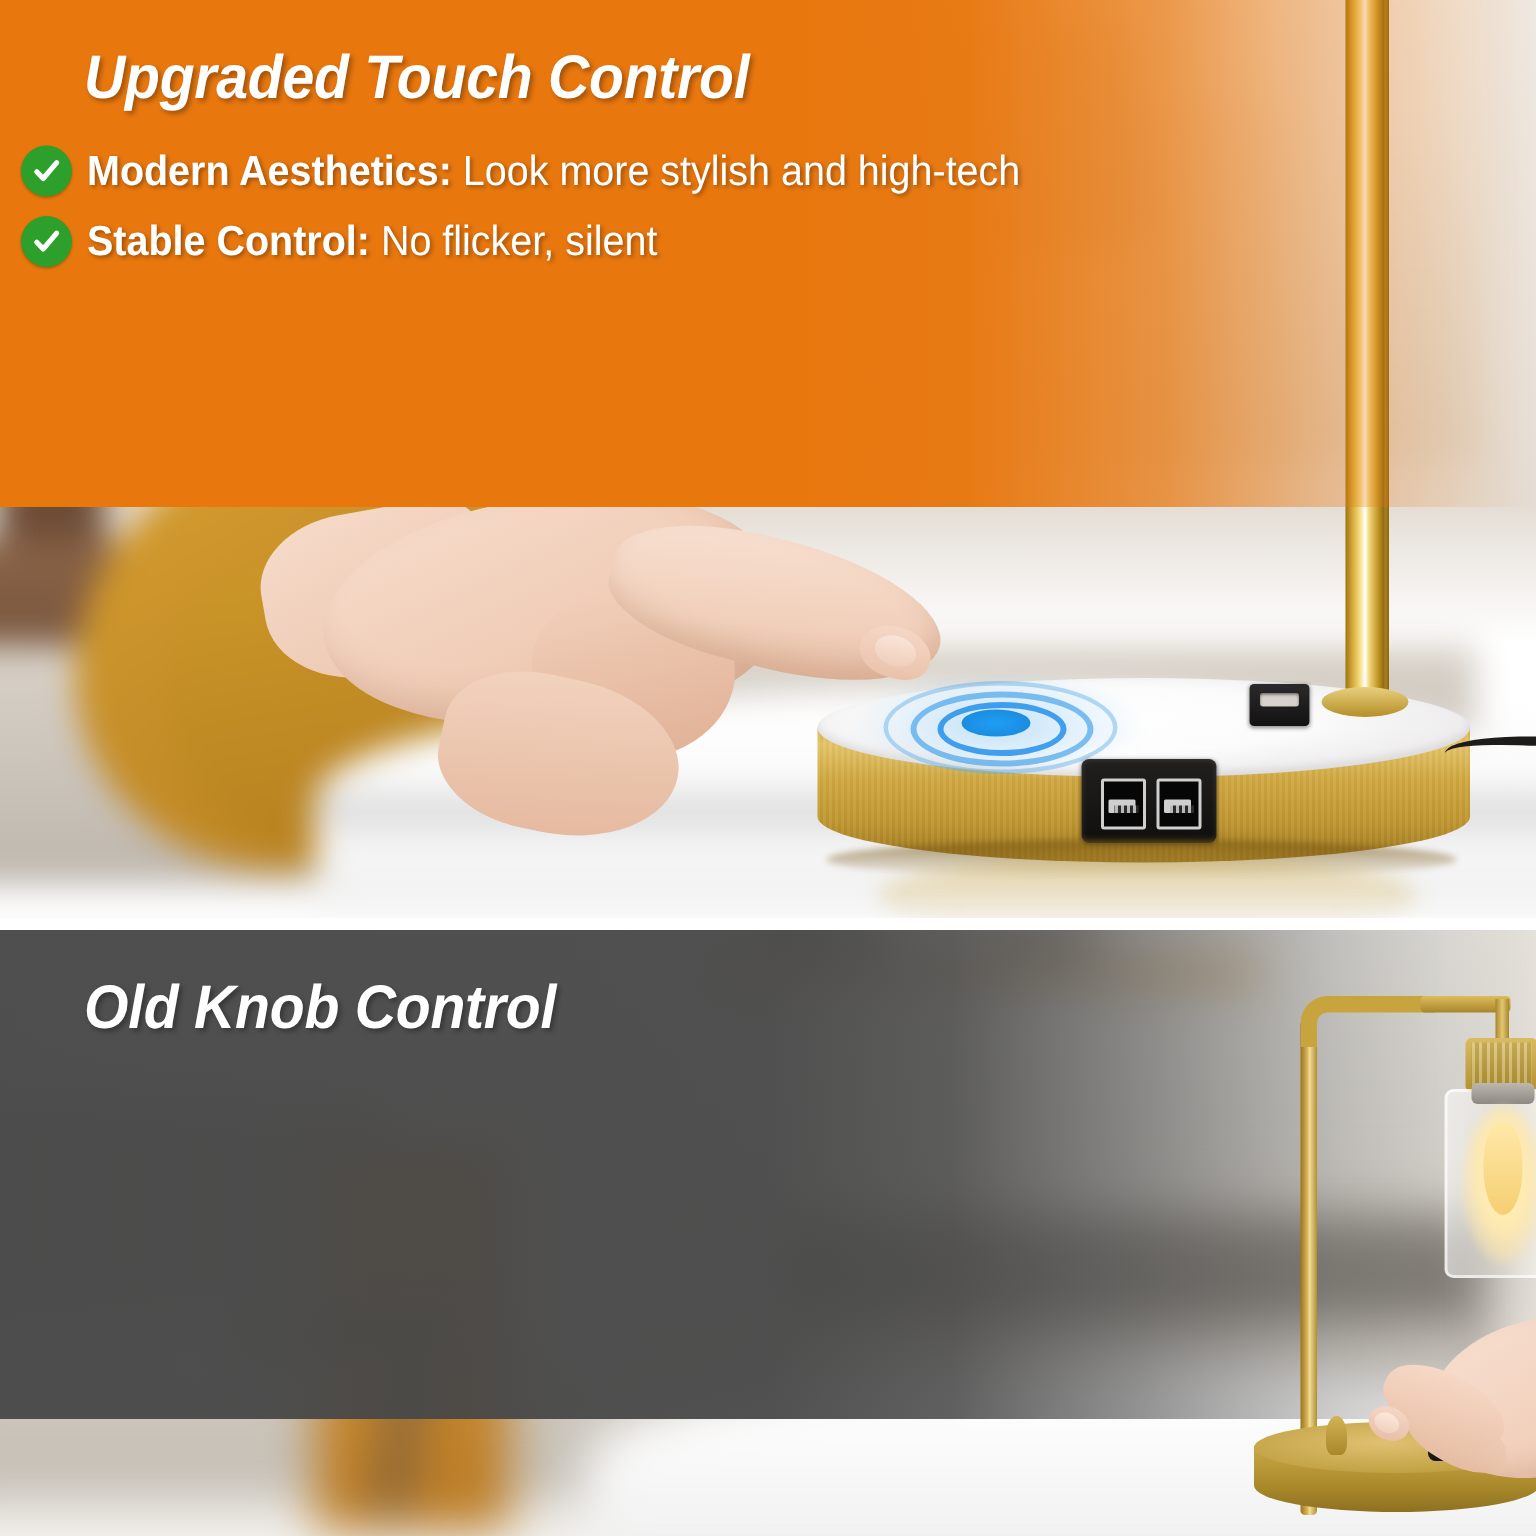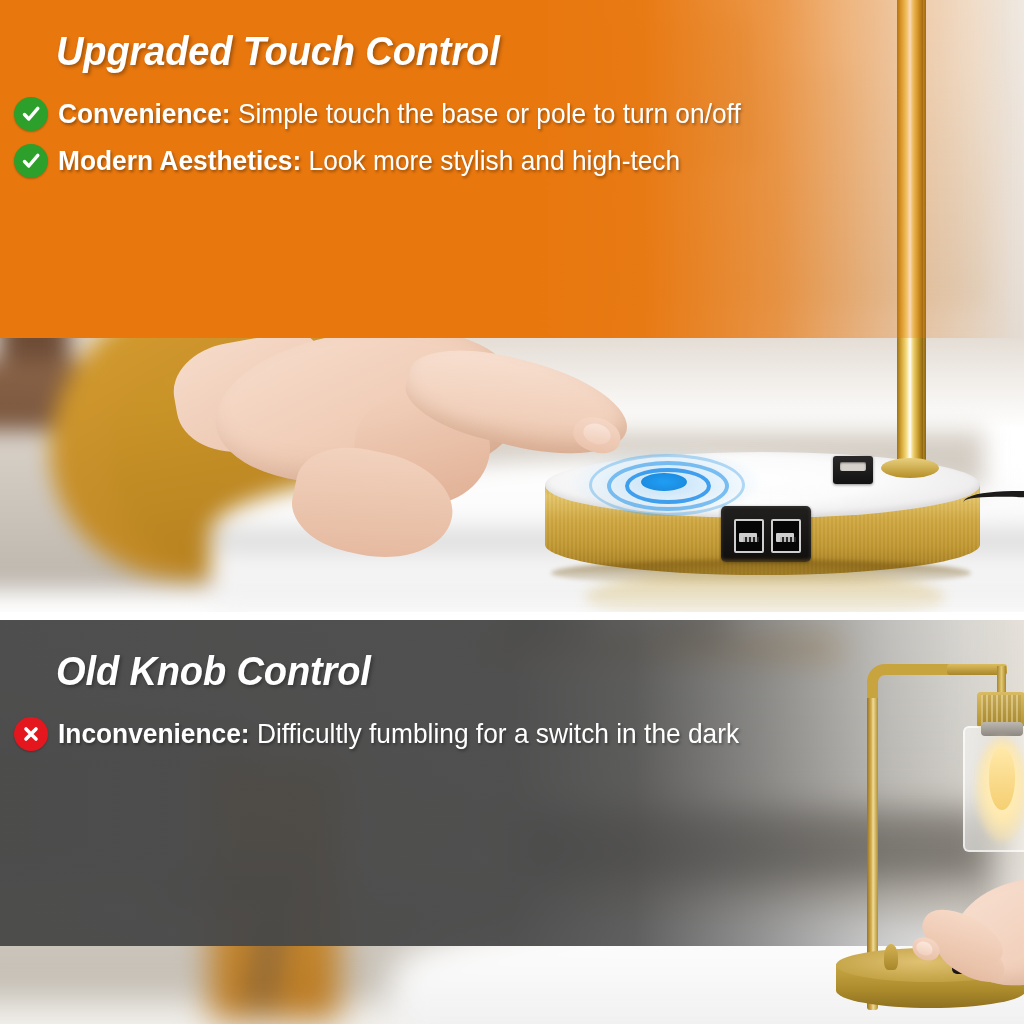--- a/index.html
+++ b/index.html
@@ -354,40 +354,40 @@
         <div class="cord"></div>
       </div>
     </div>
 
     <div id="orange-band"></div>
 
     <div class="band-title" id="top-title">Upgraded Touch Control</div>
 
     <div class="bullets" id="top-bullets">
 
-      <div class="bullet">
-        <span class="mark check">
-          <svg width="20" height="20" viewBox="0 0 20 20">
-              <path d="M3.5 10.5 L7.8 15 L16.8 4.4" stroke="#fff" stroke-width="3.4" fill="none" stroke-linecap="round" stroke-linejoin="round"></path>
-            </svg>
-        </span>
-        <span class="btext"><span class="lbl">Convenience:</span><span class="desc"> Simple touch the base or pole to turn on/off</span></span>
-      </div>
 
       <div class="bullet">
         <span class="mark check">
           <svg width="20" height="20" viewBox="0 0 20 20">
               <path d="M3.5 10.5 L7.8 15 L16.8 4.4" stroke="#fff" stroke-width="3.4" fill="none" stroke-linecap="round" stroke-linejoin="round"></path>
             </svg>
         </span>
         <span class="btext"><span class="lbl">Modern Aesthetics:</span><span class="desc"> Look more stylish and high-tech</span></span>
       </div>
 
 
 
+      <div class="bullet">
+        <span class="mark check">
+          <svg width="20" height="20" viewBox="0 0 20 20">
+              <path d="M3.5 10.5 L7.8 15 L16.8 4.4" stroke="#fff" stroke-width="3.4" fill="none" stroke-linecap="round" stroke-linejoin="round"></path>
+            </svg>
+        </span>
+        <span class="btext"><span class="lbl">Stable Control:</span><span class="desc"> No flicker, silent</span></span>
+      </div>
 
     </div>
   </div>
 
   <div id="panel-divider"></div>
 
   <div class="panel" id="bottom-panel">
 
     <div class="photo">
       <div class="room-bot">
@@ -436,28 +436,20 @@
     <div class="hb-f2"></div>
     <div class="hb-f1"></div>
     <div class="hb-tip"></div>
     <div class="hb-nail"></div>
   </div>
 
   <div class="band-title" id="bottom-title">Old Knob Control</div>
 
   <div class="bullets" id="bottom-bullets">
 
-    <div class="bullet">
-      <span class="mark cross">
-        <svg width="18" height="18" viewBox="0 0 18 18">
-            <path d="M4 4 L14 14 M14 4 L4 14" stroke="#fff" stroke-width="3.6" stroke-linecap="round"></path>
-          </svg>
-      </span>
-      <span class="btext"><span class="lbl">Inconvenience:</span><span class="desc"> Difficultly fumbling for a switch in the dark</span></span>
-    </div>
 
 
 
 
 
   </div>
 
 </div>
 
 </body></html>

